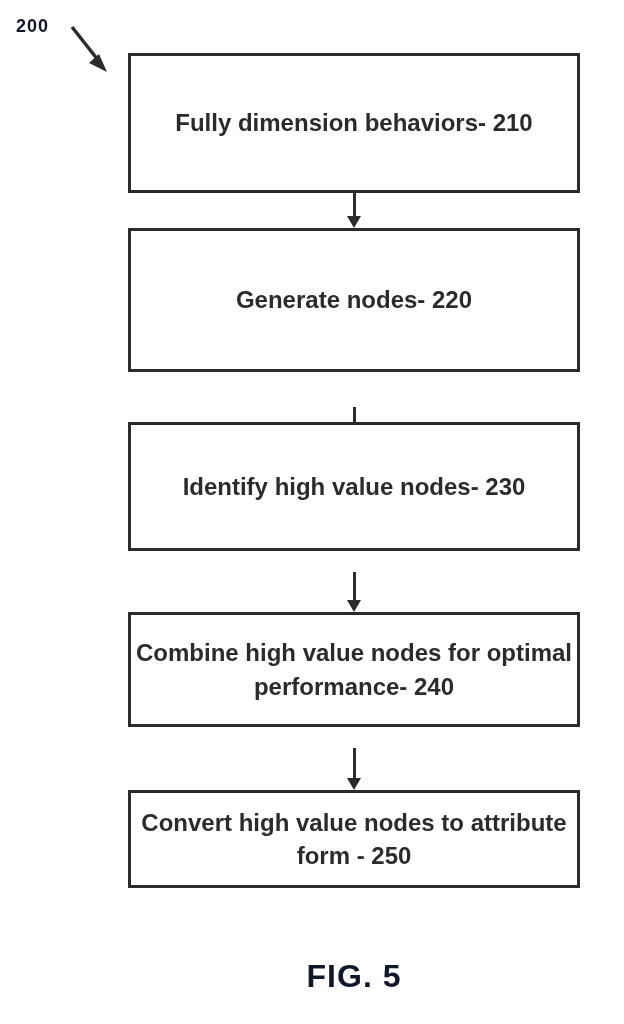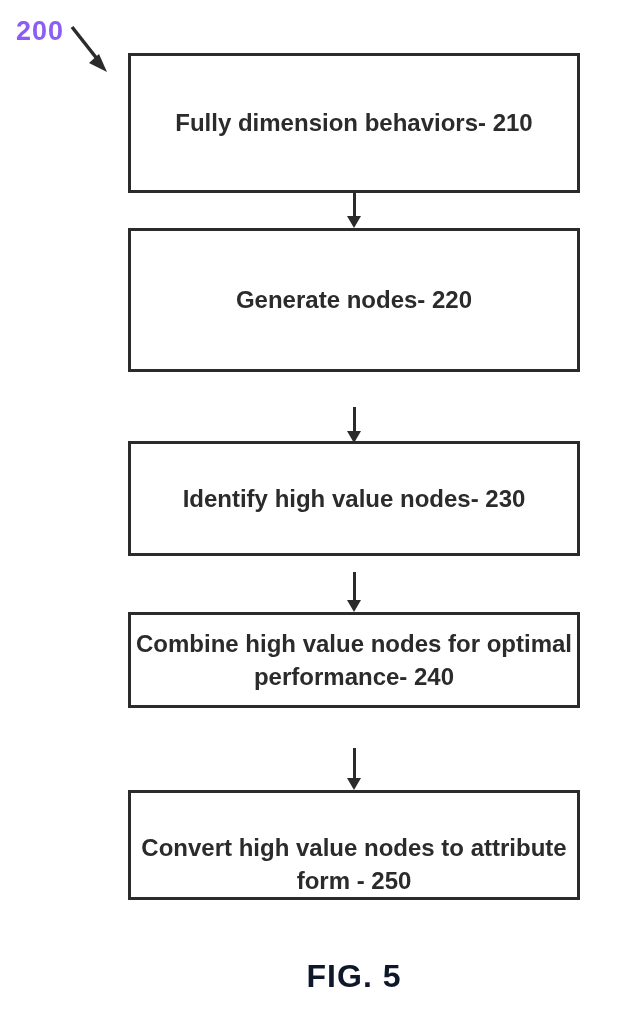--- a/index.html
+++ b/index.html
@@ -13,23 +13,23 @@
     height: 1024px;
     background: #ffffff;
     font-family: "Liberation Sans", sans-serif;
     color: #2b2b2b;
     overflow: hidden;
   }
   .ref-label {
     position: absolute;
     left: 16px;
     top: 16px;
-    font-size: 27px;
+    font-size: 18px;
     font-weight: bold;
-    color: #8b5cf6;
+    color: #0f172a;
     letter-spacing: 1px;
   }
   .leader-arrow {
     position: absolute;
     left: 0;
     top: 0;
   }
   .flow-node {
     position: absolute;
     left: 128px;
@@ -41,23 +41,23 @@
     align-items: center;
     justify-content: center;
     text-align: center;
     font-size: 24px;
     font-weight: bold;
     line-height: 1.38;
     padding: 0 0;
   }
   .node-210 { top: 53px;  height: 140px; }
   .node-220 { top: 228px; height: 144px; }
-  .node-230 { top: 441px; height: 115px; }
-  .node-240 { top: 612px; height: 96px; }
-  .node-250 { top: 790px; height: 110px; align-items: flex-end; }
+  .node-230 { top: 422px; height: 129px; }
+  .node-240 { top: 612px; height: 115px; }
+  .node-250 { top: 790px; height: 98px; }
 
   .v-arrow {
     position: absolute;
     left: 347px;
     width: 14px;
     display: flex;
     flex-direction: column;
     align-items: center;
   }
   .v-arrow .shaft {

